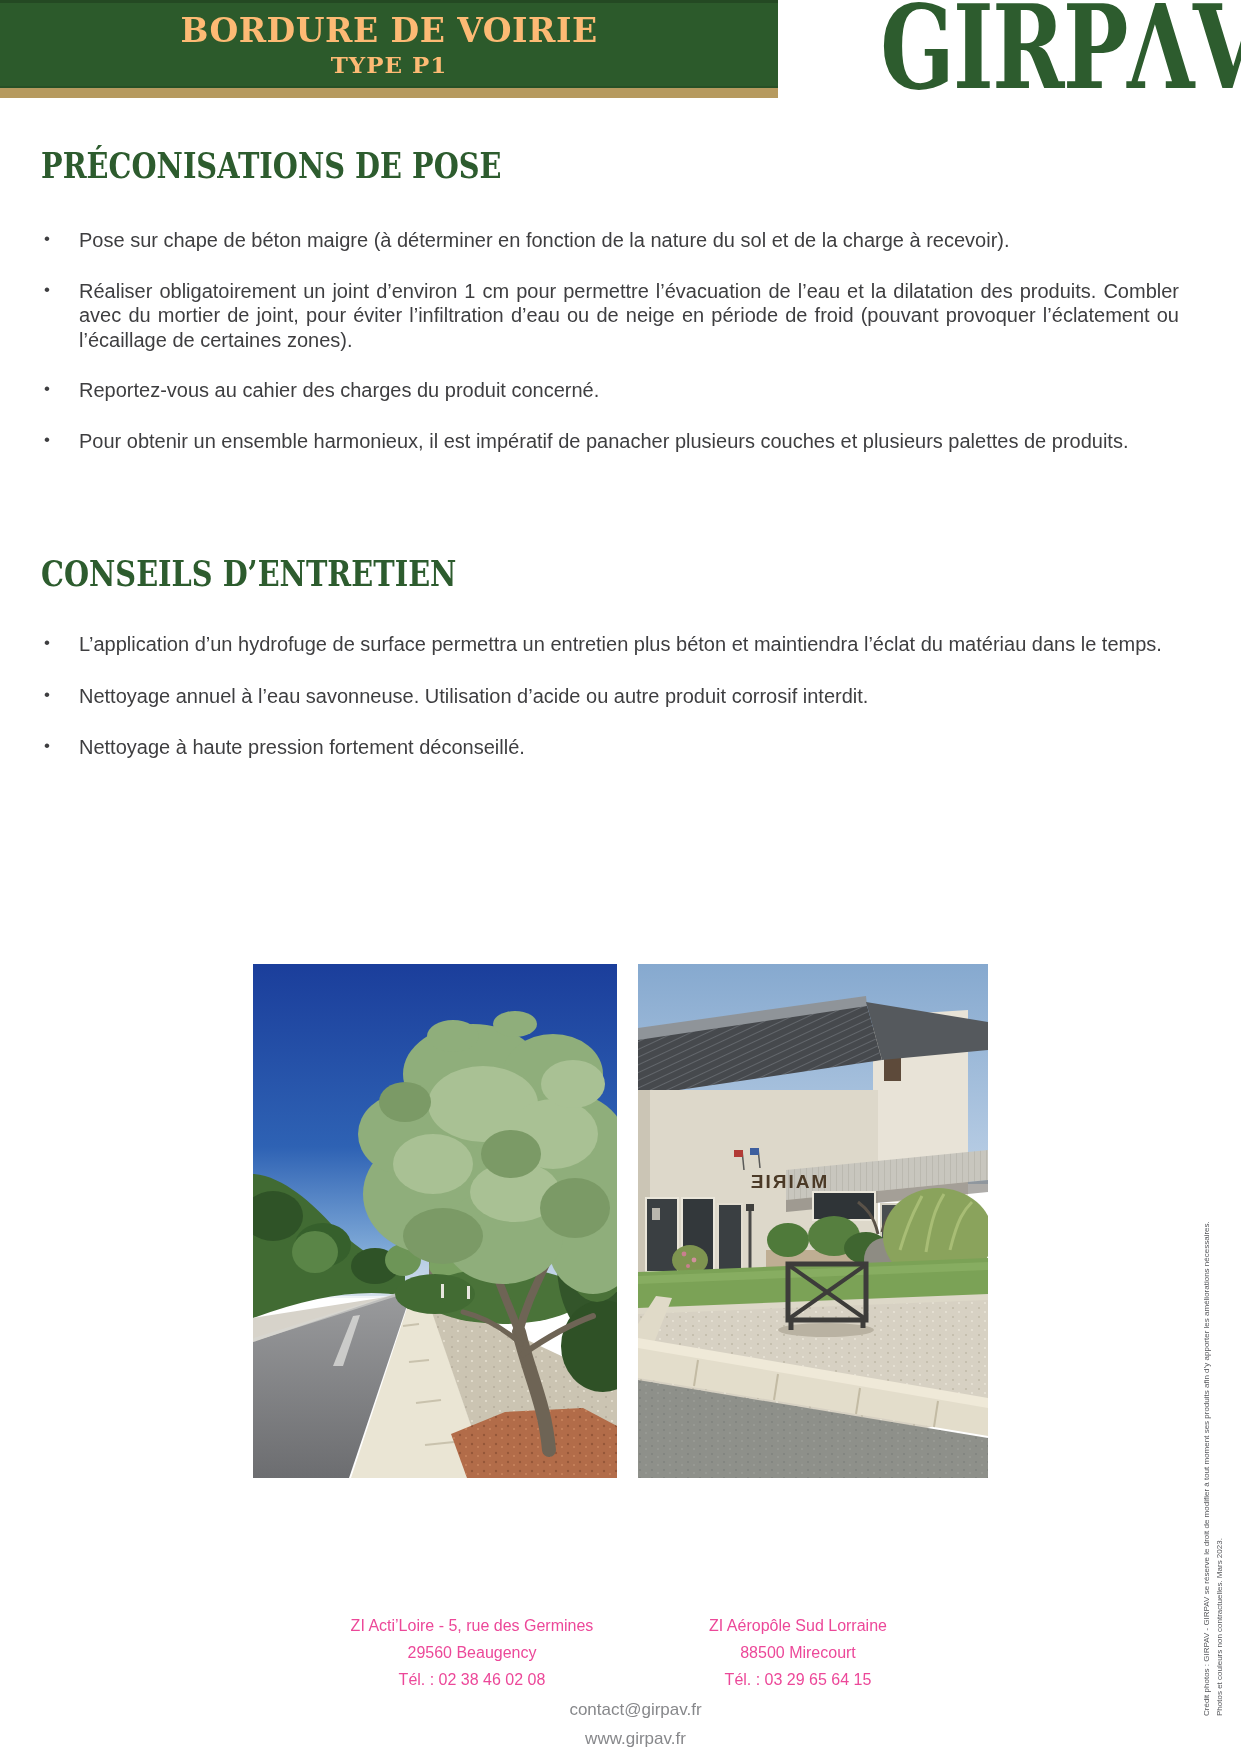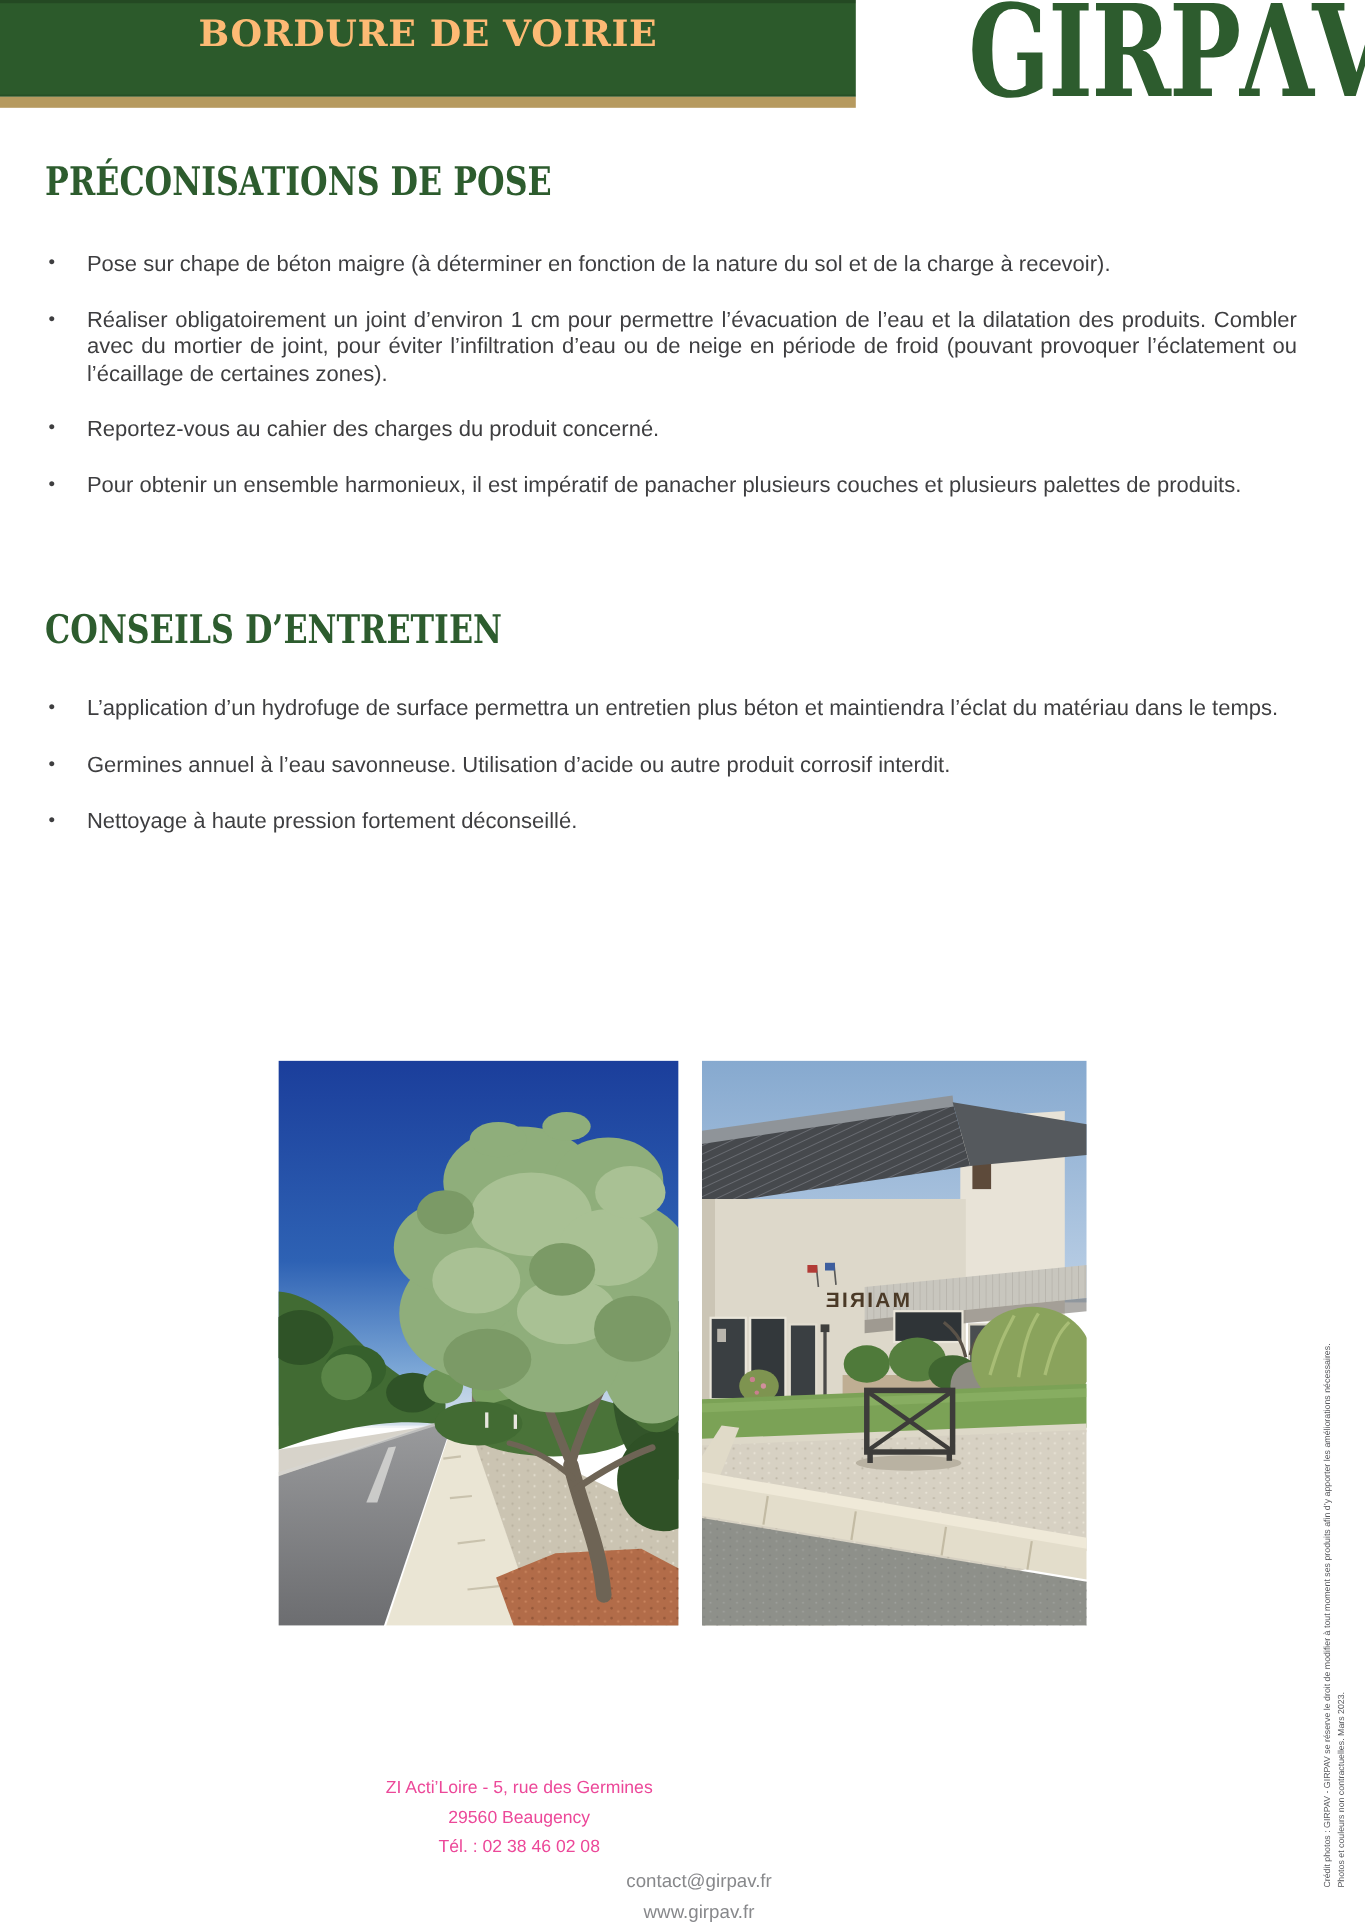--- a/index.html
+++ b/index.html
@@ -56,36 +56,37 @@
              transform-origin:0 0;white-space:nowrap;font-size:8px;line-height:13px;
              color:#55565a;}
 </style>
 </head>
 <body>
 
 <div class="page">
 
   <div class="header-bar">
     <div class="product-title">BORDURE DE VOIRIE</div>
+    <div class="product-subtitle">TYPE P1</div>
   </div>
   <div class="gold-strip"></div>
   <div class="brand-logo">GIRPΛV</div>
 
   <div class="section-heading" id="h-pose">PRÉCONISATIONS DE POSE</div>
   <ul class="bullets" id="list-pose">
     <li><span>Pose sur chape de béton maigre (à déterminer en fonction de la nature du sol et de la charge à recevoir).</span></li>
     <li><span>Réaliser obligatoirement un joint d’environ 1 cm pour permettre l’évacuation de l’eau et la dilatation des produits. Combler avec du mortier de joint, pour éviter l’infiltration d’eau ou de neige en période de froid (pouvant provoquer l’éclatement ou l’écaillage de certaines zones).</span></li>
     <li><span>Reportez-vous au cahier des charges du produit concerné.</span></li>
     <li><span>Pour obtenir un ensemble harmonieux, il est impératif de panacher plusieurs couches et plusieurs palettes de produits.</span></li>
   </ul>
 
   <div class="section-heading" id="h-entretien">CONSEILS D’ENTRETIEN</div>
   <ul class="bullets" id="list-entretien">
     <li><span>L’application d’un hydrofuge de surface permettra un entretien plus béton et maintiendra l’éclat du matériau dans le temps.</span></li>
-    <li><span>Germines annuel à l’eau savonneuse. Utilisation d’acide ou autre produit corrosif interdit.</span></li>
+    <li><span>Nettoyage annuel à l’eau savonneuse. Utilisation d’acide ou autre produit corrosif interdit.</span></li>
     <li><span>Nettoyage à haute pression fortement déconseillé.</span></li>
   </ul>
 
   <div class="photo" id="photo-street">
     <svg width="364" height="514" viewBox="0 0 364 514" xmlns="http://www.w3.org/2000/svg">
       <defs>
         <linearGradient id="skyL" x1="0" y1="0" x2="0" y2="1">
           <stop offset="0" stop-color="#1b3e9b"></stop>
             <stop offset=".55" stop-color="#2e62b4"></stop>
           <stop offset=".85" stop-color="#7ca7d6"></stop>
@@ -300,20 +301,25 @@
         <polygon points="0,416 350,474 350,514 0,514" fill="url(#asph)" opacity=".9"></polygon>
       </g>
     </svg>
   </div>
 
   <div class="footer-col" id="fcol-beaugency">
     <div>ZI Acti’Loire - 5, rue des Germines</div>
     <div>29560 Beaugency</div>
     <div>Tél. : 02 38 46 02 08</div>
   </div>
+  <div class="footer-col" id="fcol-mirecourt">
+    <div>ZI Aéropôle Sud Lorraine</div>
+    <div>88500 Mirecourt</div>
+    <div>Tél. : 03 29 65 64 15</div>
+  </div>
   <div class="contact-email">contact@girpav.fr</div>
   <div class="website">www.girpav.fr</div>
 
   <div class="side-note">
     <div>Crédit photos : GIRPAV - GIRPAV se réserve le droit de modifier à tout moment ses produits afin d’y apporter les améliorations nécessaires.</div>
     <div>Photos et couleurs non contractuelles. Mars 2023.</div>
   </div>
 
 </div>
 

